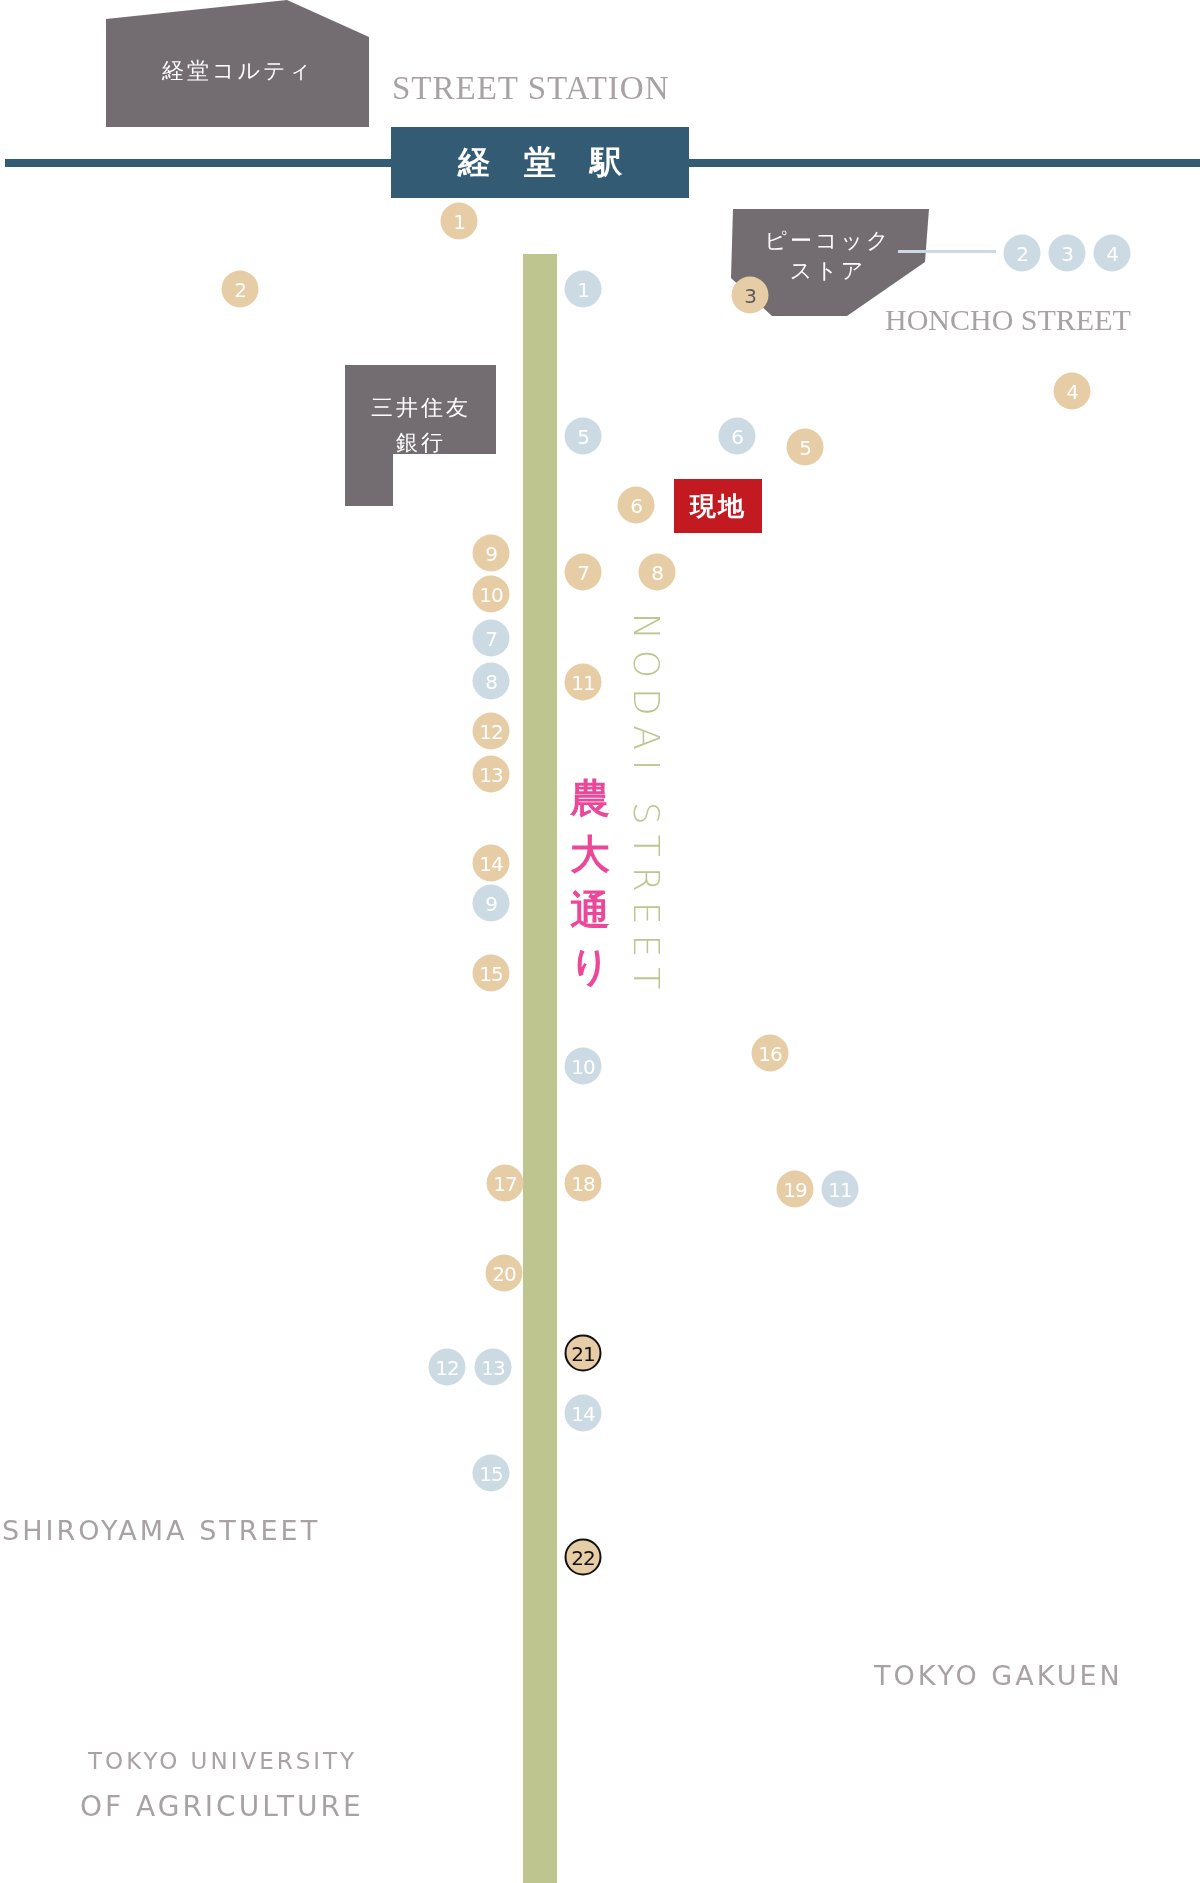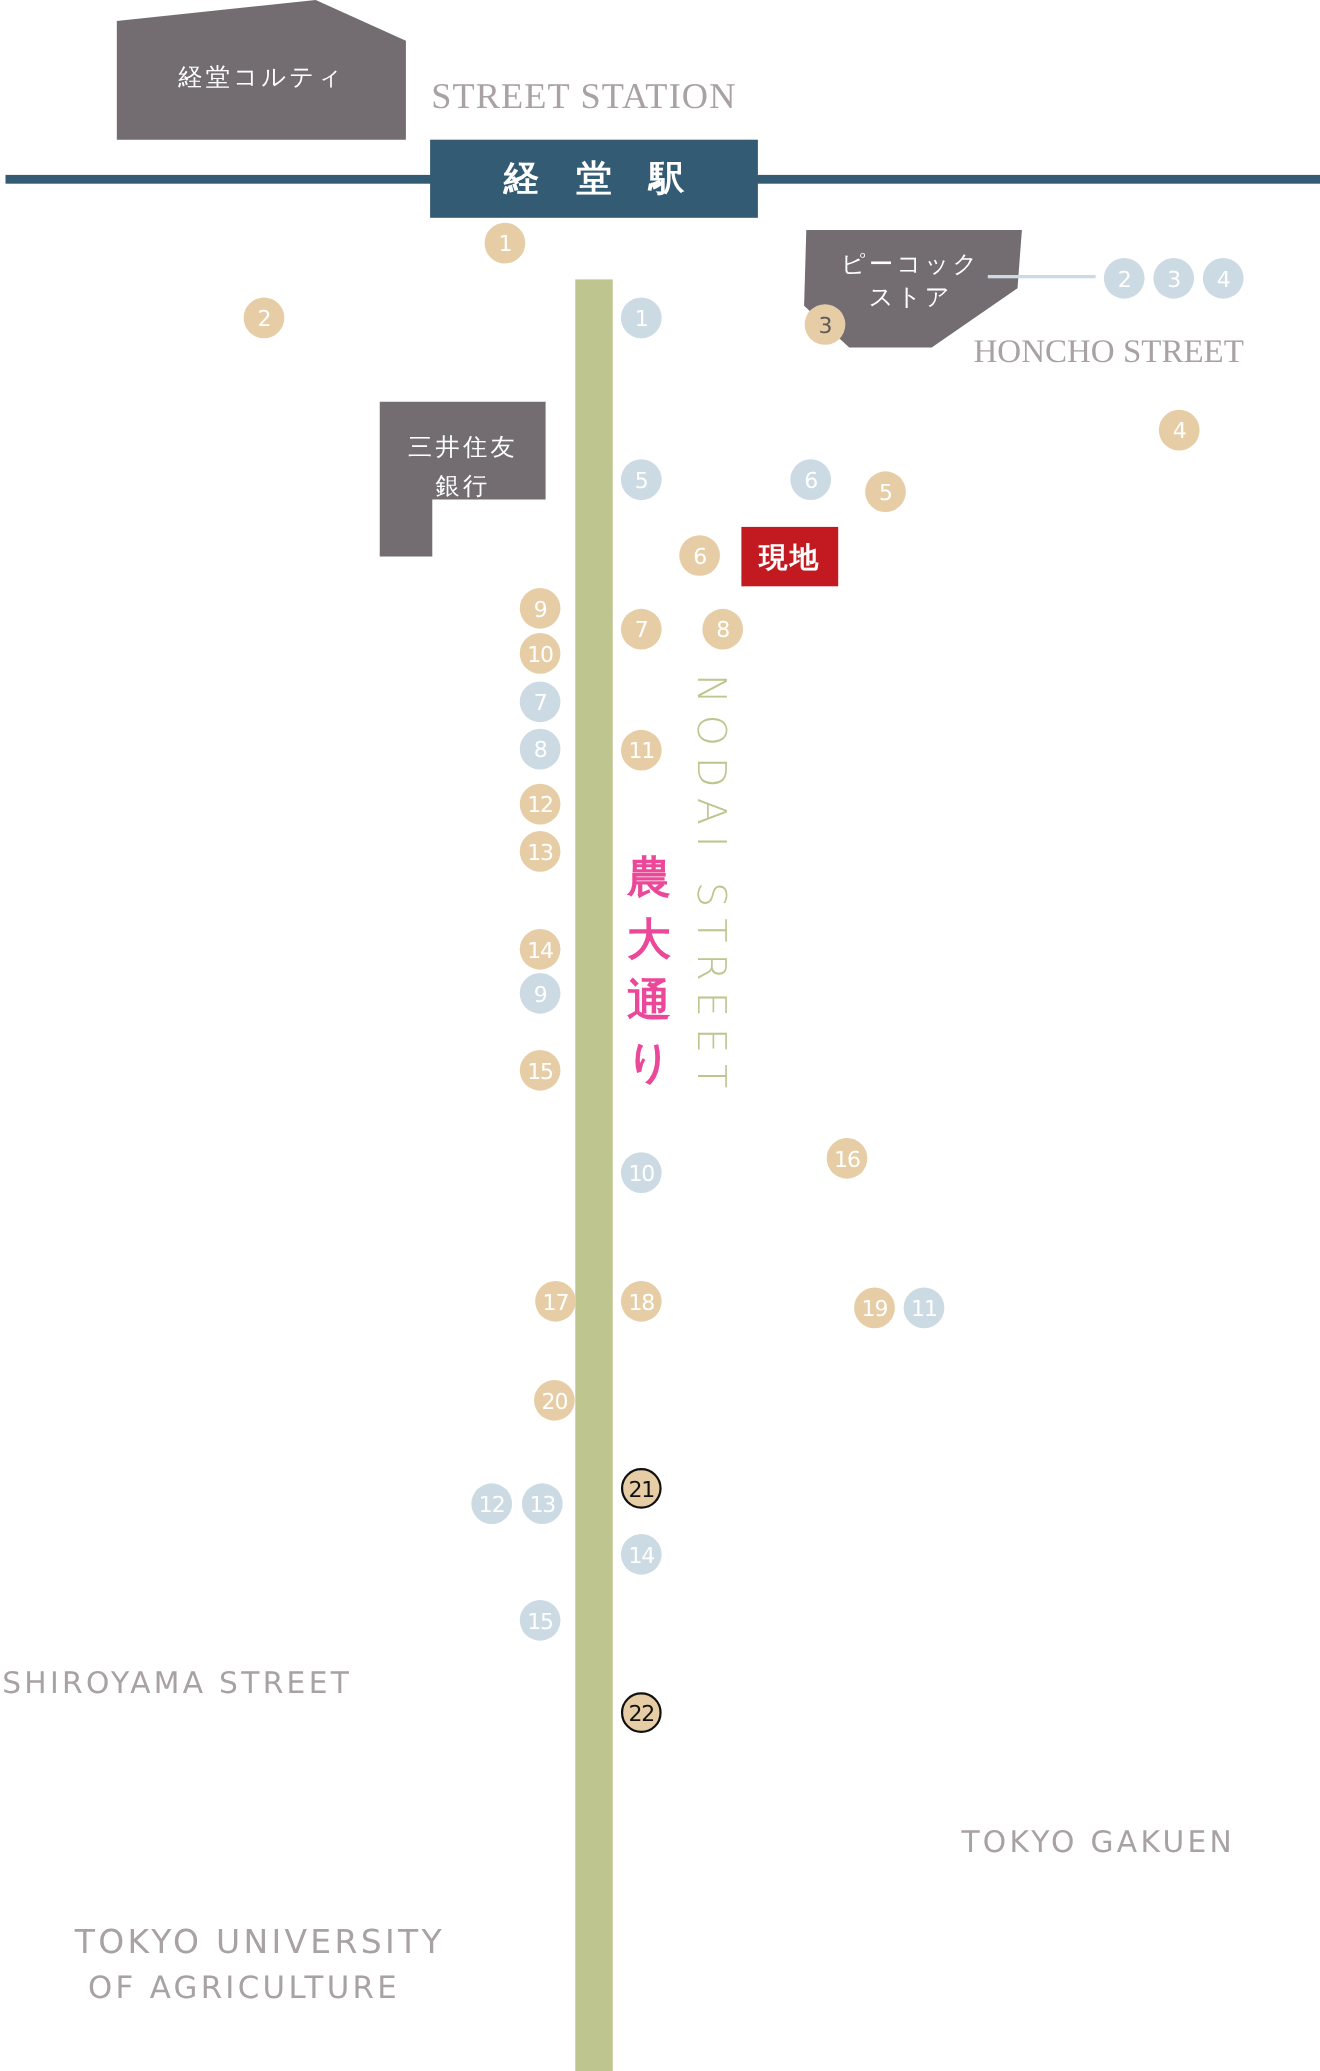--- a/index.html
+++ b/index.html
@@ -62,21 +62,21 @@
   <div class="abs bld-text" style="left:0;top:63px;width:152px;">銀行</div>
 </div>
 
 <div class="abs road"></div>
 <div class="abs nodai-jp">農大通り</div>
 <div class="abs nodai-en">NODAI STREET</div>
 
 <div class="abs en-label" style="left:885px;top:303px;font-size:30px;">HONCHO STREET</div>
 <div class="abs en-sans" style="left:2px;top:1515px;font-size:27px;">SHIROYAMA STREET</div>
 <div class="abs en-sans" style="left:874px;top:1660px;font-size:27px;">TOKYO GAKUEN</div>
-<div class="abs en-sans" style="left:68px;top:1748px;font-size:30px;">TOKYO UNIVERSITY</div>
+<div class="abs en-sans" style="left:88px;top:1748px;font-size:23px;">TOKYO UNIVERSITY</div>
 <div class="abs en-sans" style="left:80px;top:1790px;font-size:28px;">OF AGRICULTURE</div>
 
 <div class="abs here">現地</div>
 
 <div class="pin shop" style="left:459px;top:221px;">1</div>
 <div class="pin shop" style="left:240px;top:289px;">2</div>
 <div class="pin shop dark-text" style="left:750px;top:295px;">3</div>
 <div class="pin shop" style="left:1072px;top:391px;">4</div>
 <div class="pin shop" style="left:805px;top:447px;">5</div>
 <div class="pin shop" style="left:636px;top:505px;">6</div>

